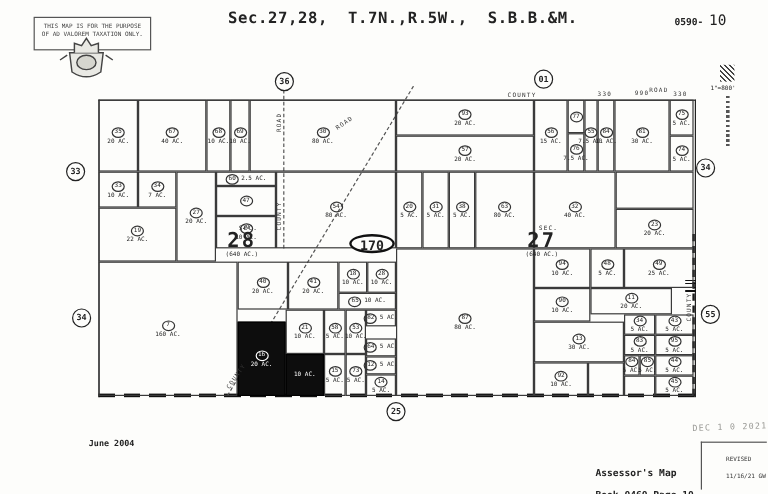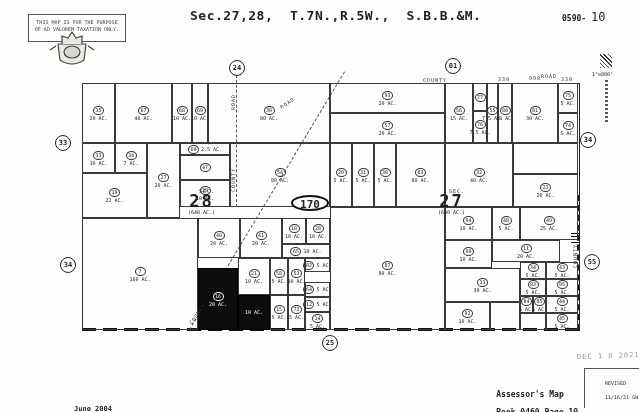--- a/index.html
+++ b/index.html
@@ -44,21 +44,21 @@
         background:repeating-linear-gradient(180deg,#111 0 1px,transparent 1px 3px);}
   
   #scale-block{left:600px;top:54px;width:12px;height:14px;
         background:repeating-linear-gradient(45deg,#444 0 1px,transparent 1px 3px);}
   #scale-text{left:592px;top:71px;font-size:5px;}
   #scale-line{left:605px;top:80px;width:3px;height:42px;
         background:repeating-linear-gradient(180deg,#555 0 2px,transparent 2px 4px);}
   
   #seal{left:48px;top:26px;}
   
-  #date-note{left:74px;top:405px;font-size:7px;font-weight:bold;}
+  #date-note{left:74px;top:366px;font-size:7px;font-weight:bold;}
   #assessor-note{left:477px;top:381px;font-size:8px;font-weight:bold;line-height:9px;white-space:pre;}
   #received-stamp{left:577px;top:352px;font-size:7px;color:#9a9a96;transform:rotate(-2deg);letter-spacing:1px;}
   #revised-box{left:584px;top:368px;width:55px;height:40px;border-top:1px solid #555;border-left:1px solid #555;
         font-size:5px;line-height:7px;padding:4px 0 0 8px;color:#333;box-sizing:border-box;white-space:pre;}
 </style>
 </head>
 <body>
 
 <div id="screen">
 
@@ -337,21 +337,21 @@
       </div>
       <div class="parcel" style="left: 546px; top: 296px; width: 32px; height: 17px;">
         <span class="pnum">44</span>
         <span class="pac">5 AC.</span>
       </div>
       <div class="parcel" style="left: 546px; top: 313px; width: 32px; height: 17px;">
         <span class="pnum">45</span>
         <span class="pac">5 AC.</span>
       </div>
       <div class="parcel" style="left: 520px; top: 313px; width: 26px; height: 17px;"></div>
-      <div class="edge-marker" style="left: 229px; top: 60px;">24</div>
+      <div class="edge-marker" style="left: 229px; top: 60px;">36</div>
       <div class="edge-marker" style="left: 445px; top: 58px;">01</div>
       <div class="edge-marker" style="left: 580px; top: 132px;">34</div>
       <div class="edge-marker" style="left: 584px; top: 254px;">55</div>
       <div class="edge-marker" style="left: 322px; top: 335px;">25</div>
       <div class="edge-marker" style="left: 55px; top: 135px;">33</div>
       <div class="edge-marker" style="left: 60px; top: 257px;">34</div>
       <div class="road-label" style="left: 230px; top: 110px; transform: rotate(-90deg);">ROAD</div>
       <div class="road-label" style="left: 230px; top: 192px; transform: rotate(-90deg);">COUNTY</div>
       <div class="road-label" style="left: 279px; top: 105px; transform: rotate(-35deg);">ROAD</div>
       <div class="road-label" style="left: 188px; top: 322px; transform: rotate(-55deg);">COUNTY</div>

